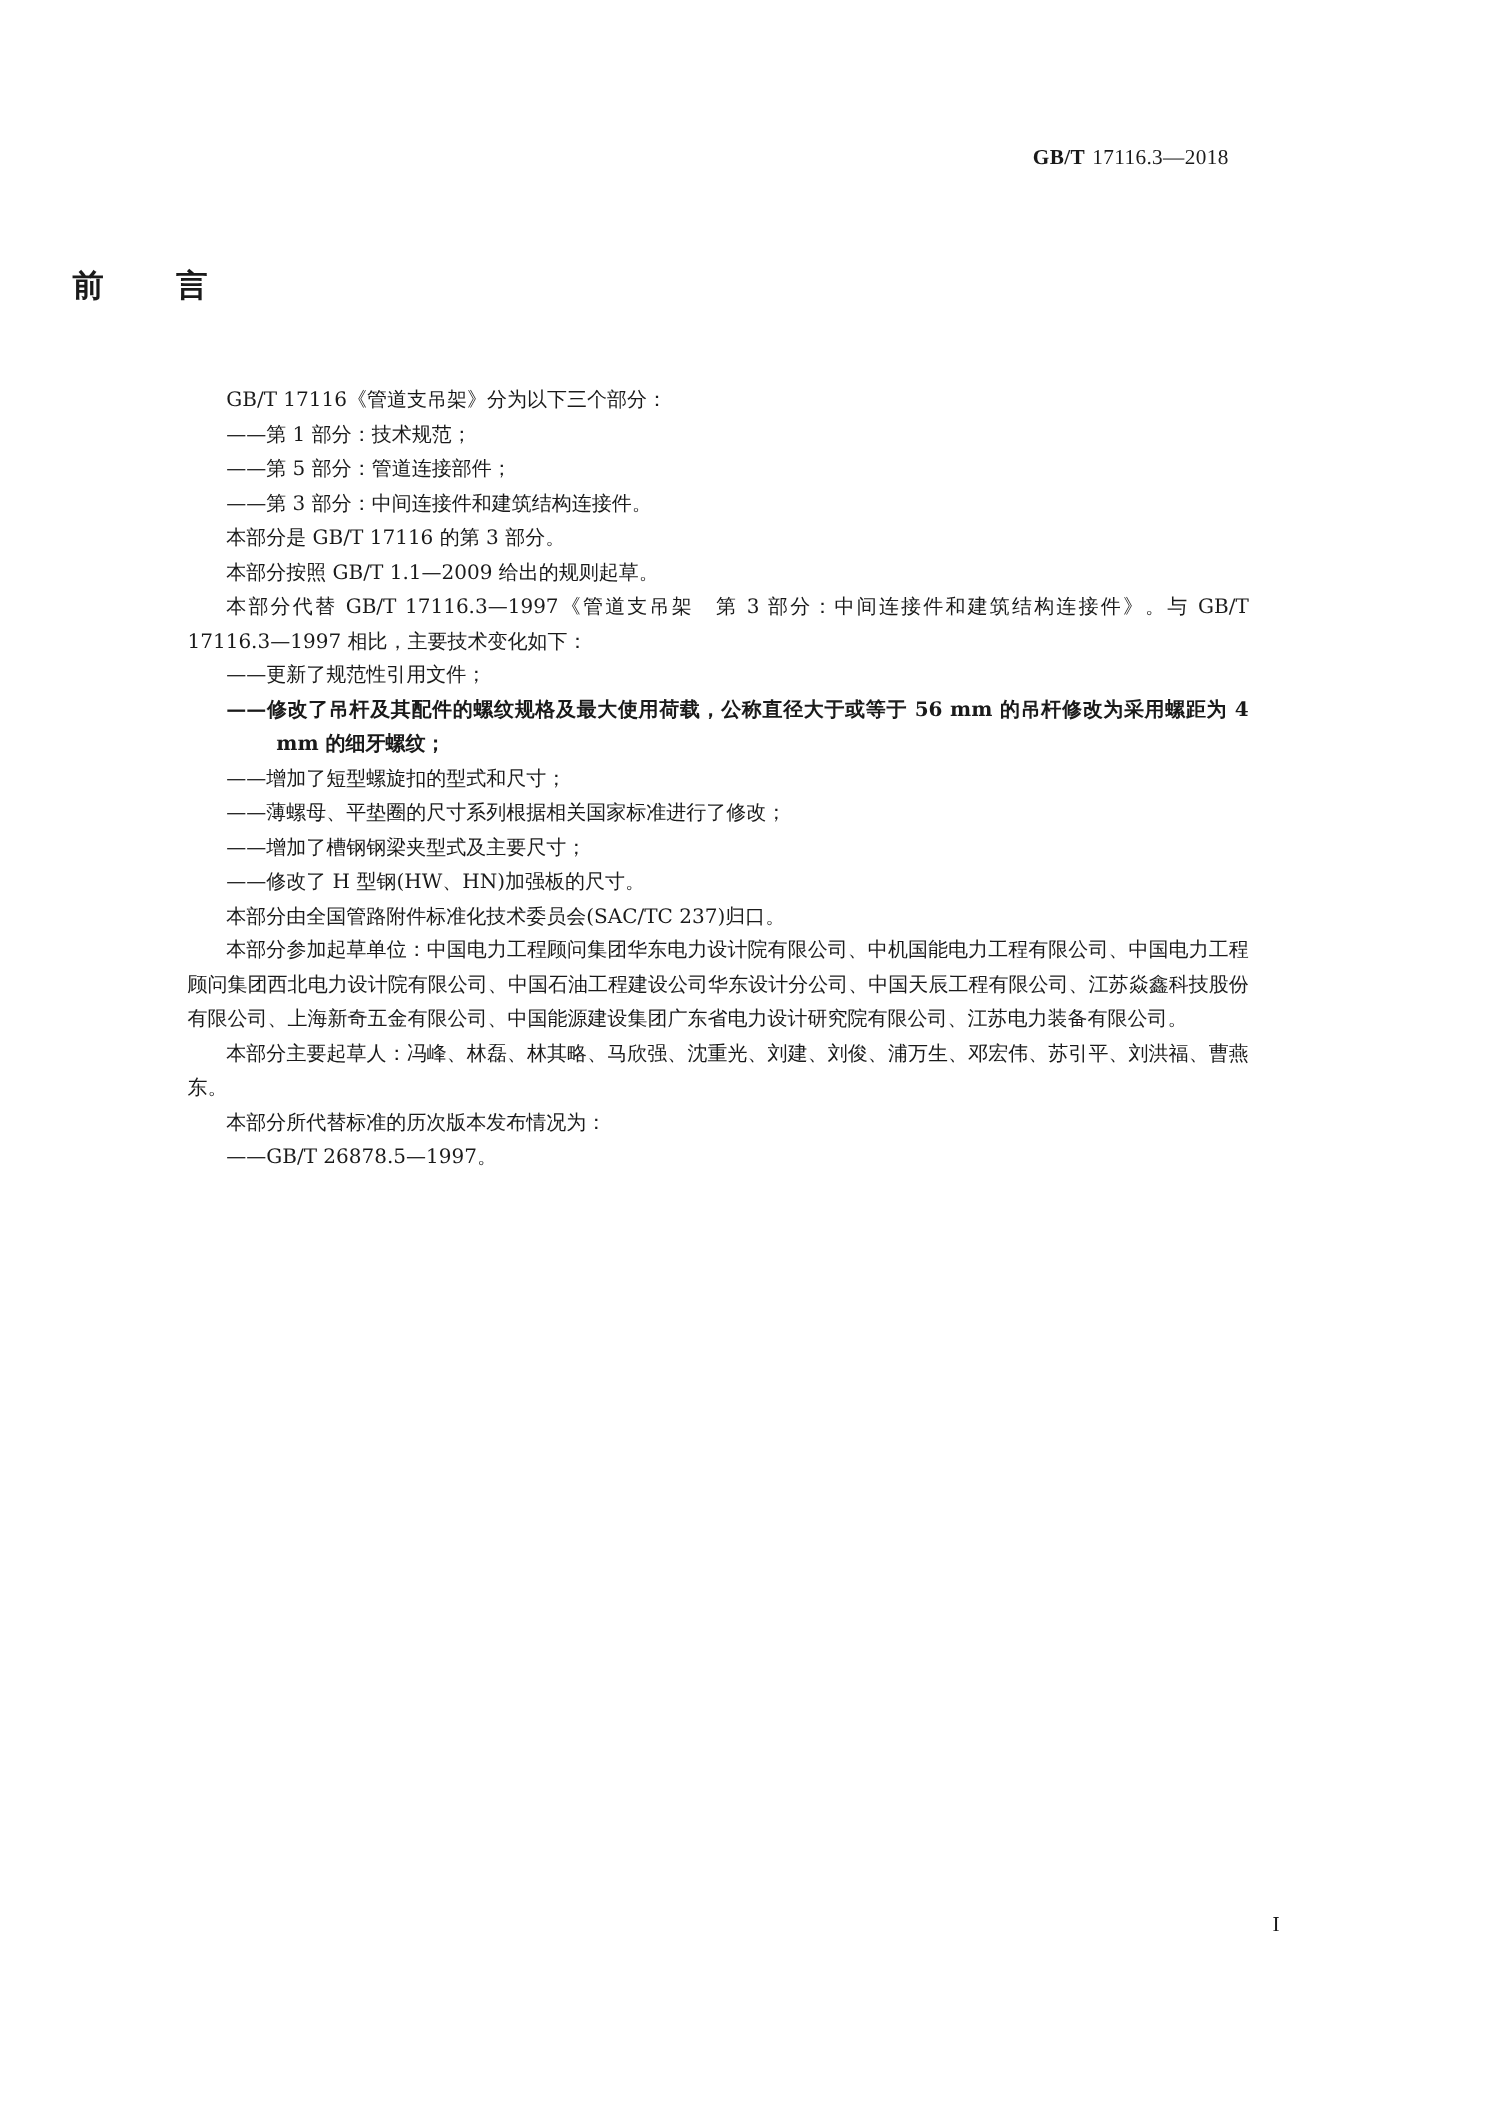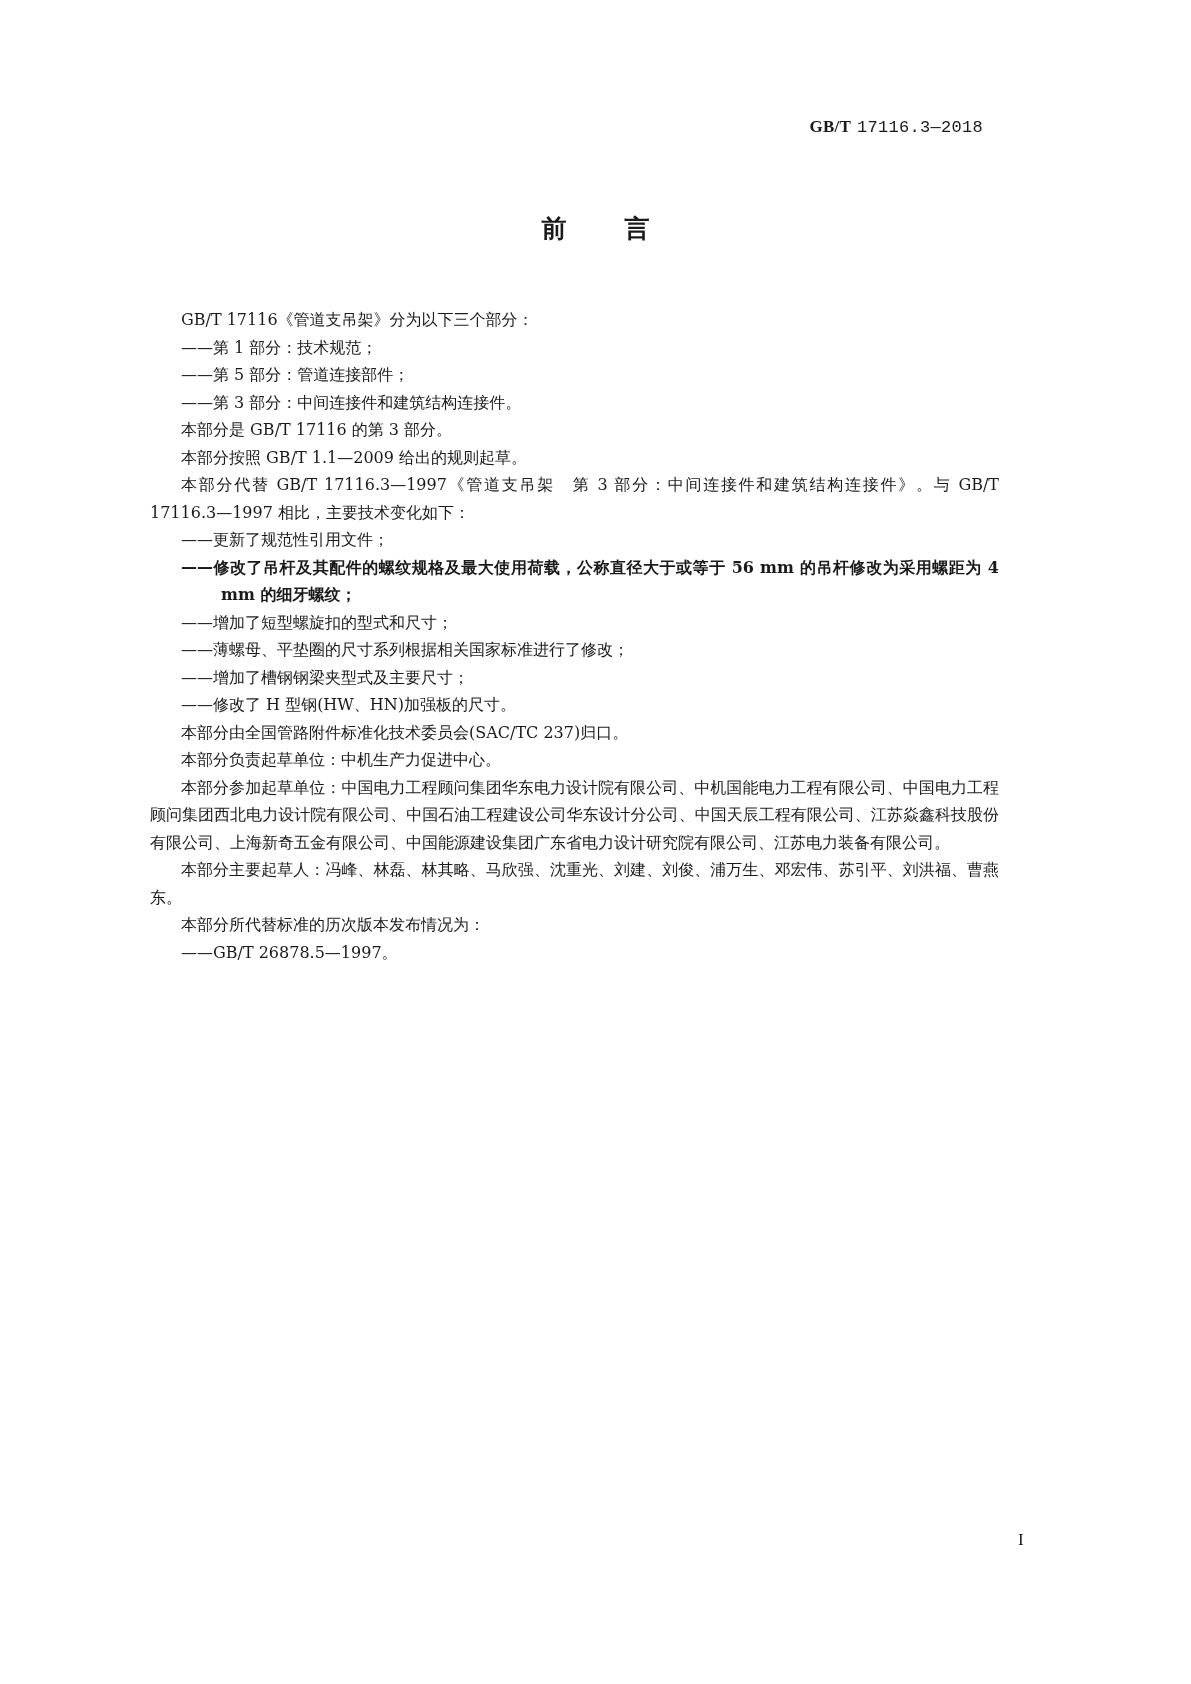--- a/index.html
+++ b/index.html
@@ -1,21 +1,21 @@
 <!DOCTYPE html>
 <html><head>
 <meta charset="utf-8">
 <style>
   html, body { margin: 0; padding: 0; background: #ffffff; }
   body { width: 1191px; height: 1684px; position: relative; overflow: hidden;
          font-family: "DejaVu Serif", "Liberation Serif", serif; color: #1a1a1a; }
   .std-code { position: absolute; top: 116px; right: 208px; font-size: 17px; letter-spacing: 0.3px; }
   .std-code .gb { font-weight: bold; font-family: Liberation Serif, serif; }
-  .std-code .num { font-family: Liberation Mono, monospace; text-align: center; }
-  .title { position: absolute; top: 212px; left: 0; width: 100%; text-align: center;
+  .std-code .num { font-family: Liberation Serif, serif; text-align: center; }
+  .title { position: absolute; top: 212px; left: 0; width: 100%; 
            font-family: Liberation Serif, serif; font-weight: bold; font-size: 25px; letter-spacing: 58px;
            text-indent: 58px; }
   .body { position: absolute; top: 306px; left: 150px; width: 849px; font-size: 16px; line-height: 27.5px; }
   .p { margin: 0; text-align: justify; }
   .p.indent { text-indent: 31px; }
   .p.dash { padding-left: 31px; }
   .p.dash.hang { padding-left: 71px; text-indent: -40px; font-weight: bold; }
   .page-num { position: absolute; top: 1530px; left: 1018px; font-size: 17px; font-family: "Liberation Serif", serif; }
 </style>
 </head>
@@ -36,20 +36,19 @@
   <p class="p indent">本部分是 GB/T 17116 的第 3 部分。</p>
   <p class="p indent">本部分按照 GB/T 1.1—2009 给出的规则起草。</p>
   <p class="p indent">本部分代替 GB/T 17116.3—1997《管道支吊架　第 3 部分：中间连接件和建筑结构连接件》。与 GB/T 17116.3—1997 相比，主要技术变化如下：</p>
   <p class="p dash">——更新了规范性引用文件；</p>
   <p class="p dash hang">——修改了吊杆及其配件的螺纹规格及最大使用荷载，公称直径大于或等于 56 mm 的吊杆修改为采用螺距为 4 mm 的细牙螺纹；</p>
   <p class="p dash">——增加了短型螺旋扣的型式和尺寸；</p>
   <p class="p dash">——薄螺母、平垫圈的尺寸系列根据相关国家标准进行了修改；</p>
   <p class="p dash">——增加了槽钢钢梁夹型式及主要尺寸；</p>
   <p class="p dash">——修改了 H 型钢(HW、HN)加强板的尺寸。</p>
   <p class="p indent">本部分由全国管路附件标准化技术委员会(SAC/TC 237)归口。</p>
-  <p class="p indent">本部分负责起草单位：中机生产力促进中心。</p>
   <p class="p indent">本部分参加起草单位：中国电力工程顾问集团华东电力设计院有限公司、中机国能电力工程有限公司、中国电力工程顾问集团西北电力设计院有限公司、中国石油工程建设公司华东设计分公司、中国天辰工程有限公司、江苏焱鑫科技股份有限公司、上海新奇五金有限公司、中国能源建设集团广东省电力设计研究院有限公司、江苏电力装备有限公司。</p>
   <p class="p indent">本部分主要起草人：冯峰、林磊、林其略、马欣强、沈重光、刘建、刘俊、浦万生、邓宏伟、苏引平、刘洪福、曹燕东。</p>
   <p class="p indent">本部分所代替标准的历次版本发布情况为：</p>
   <p class="p dash">——GB/T 26878.5—1997。</p>
 </div>
 
 <div class="page-num">I</div>
 
 </body></html>

